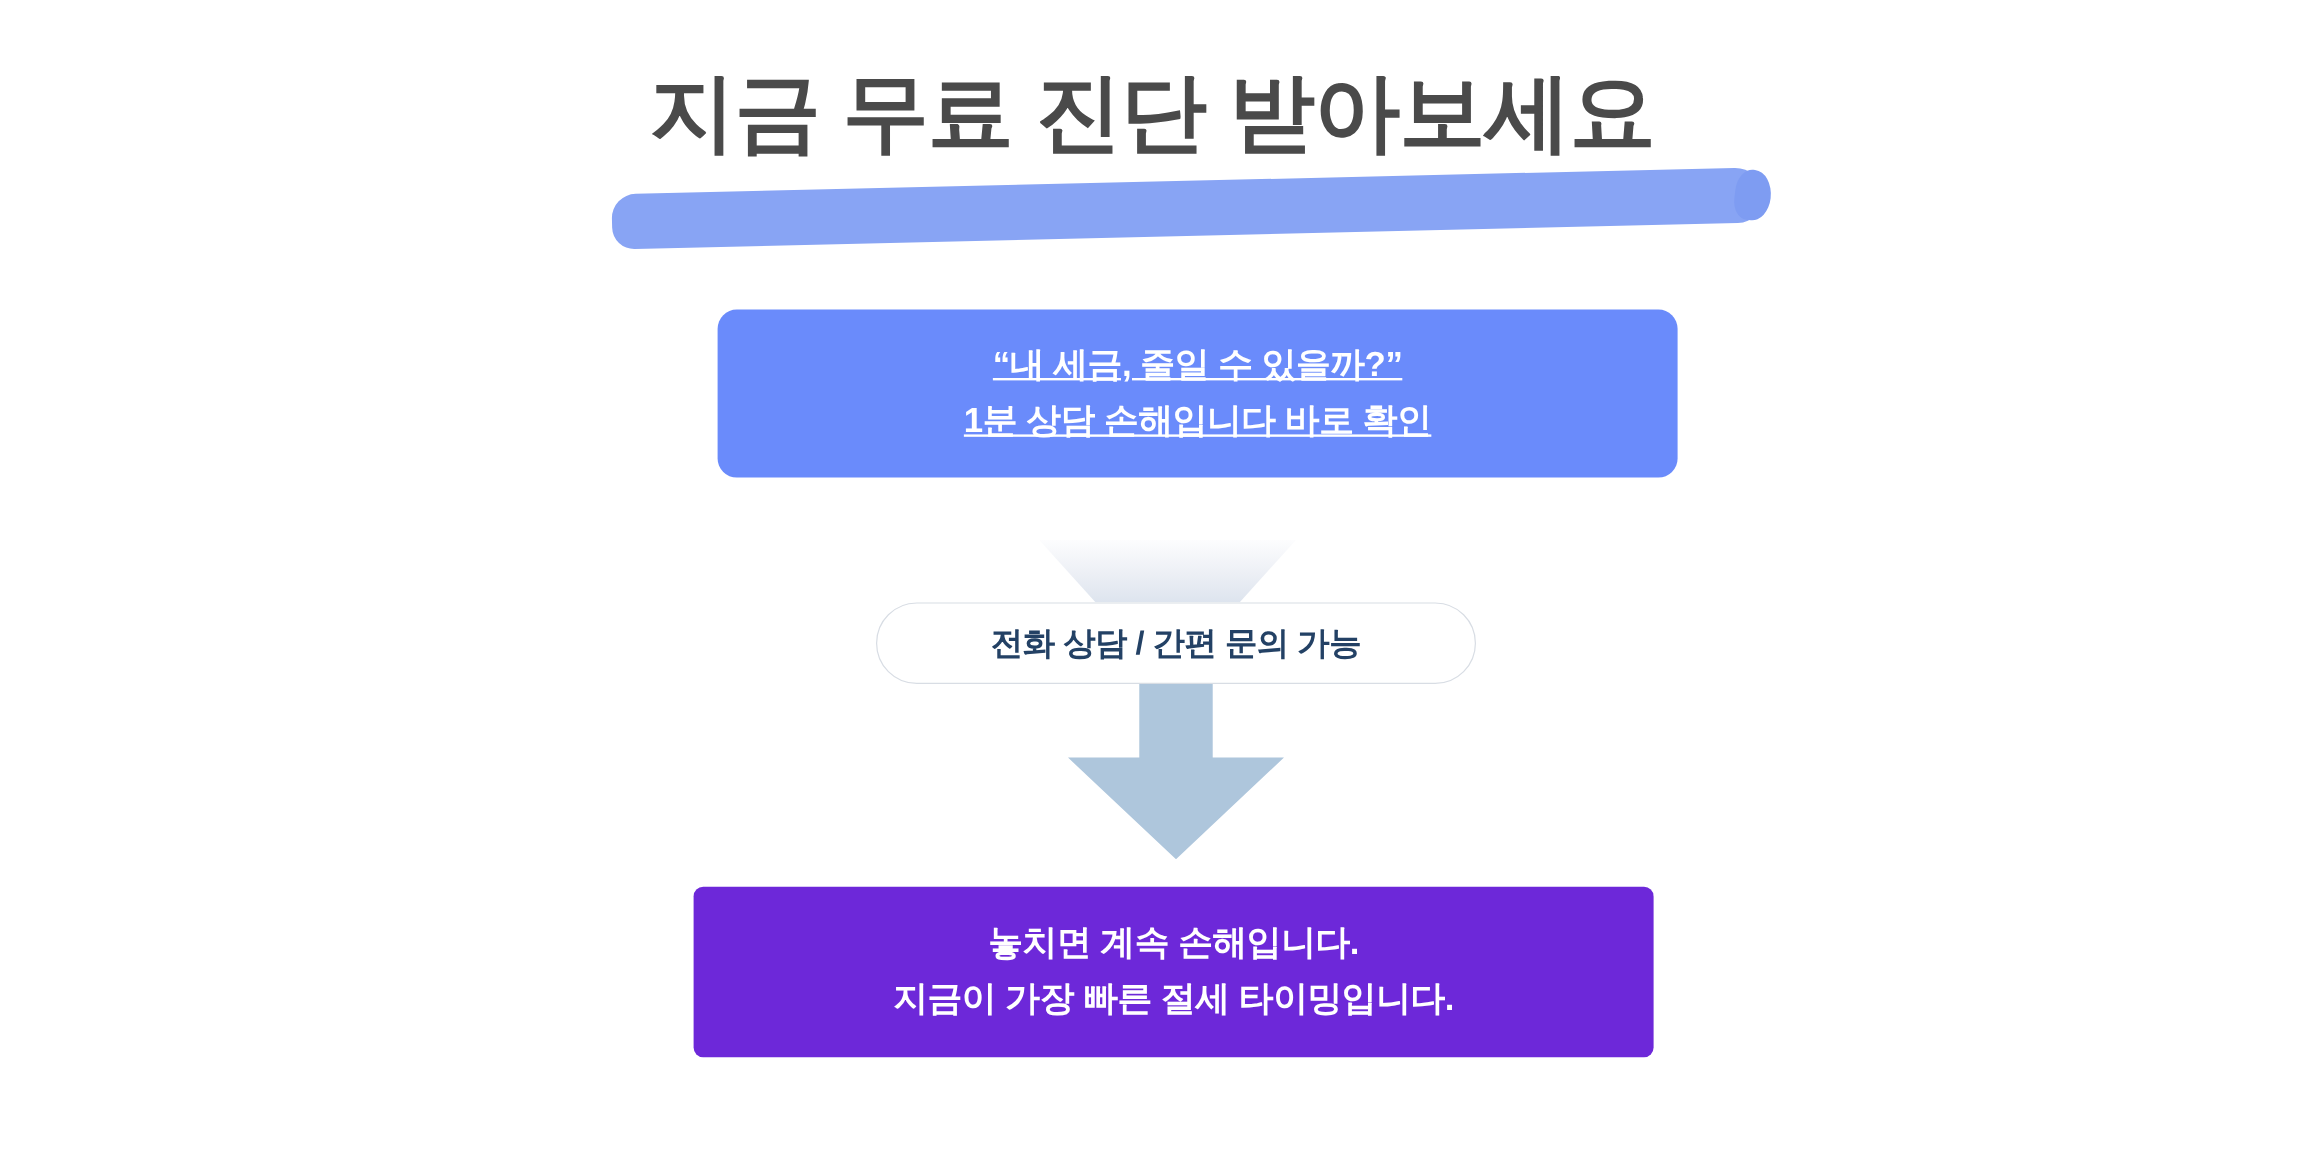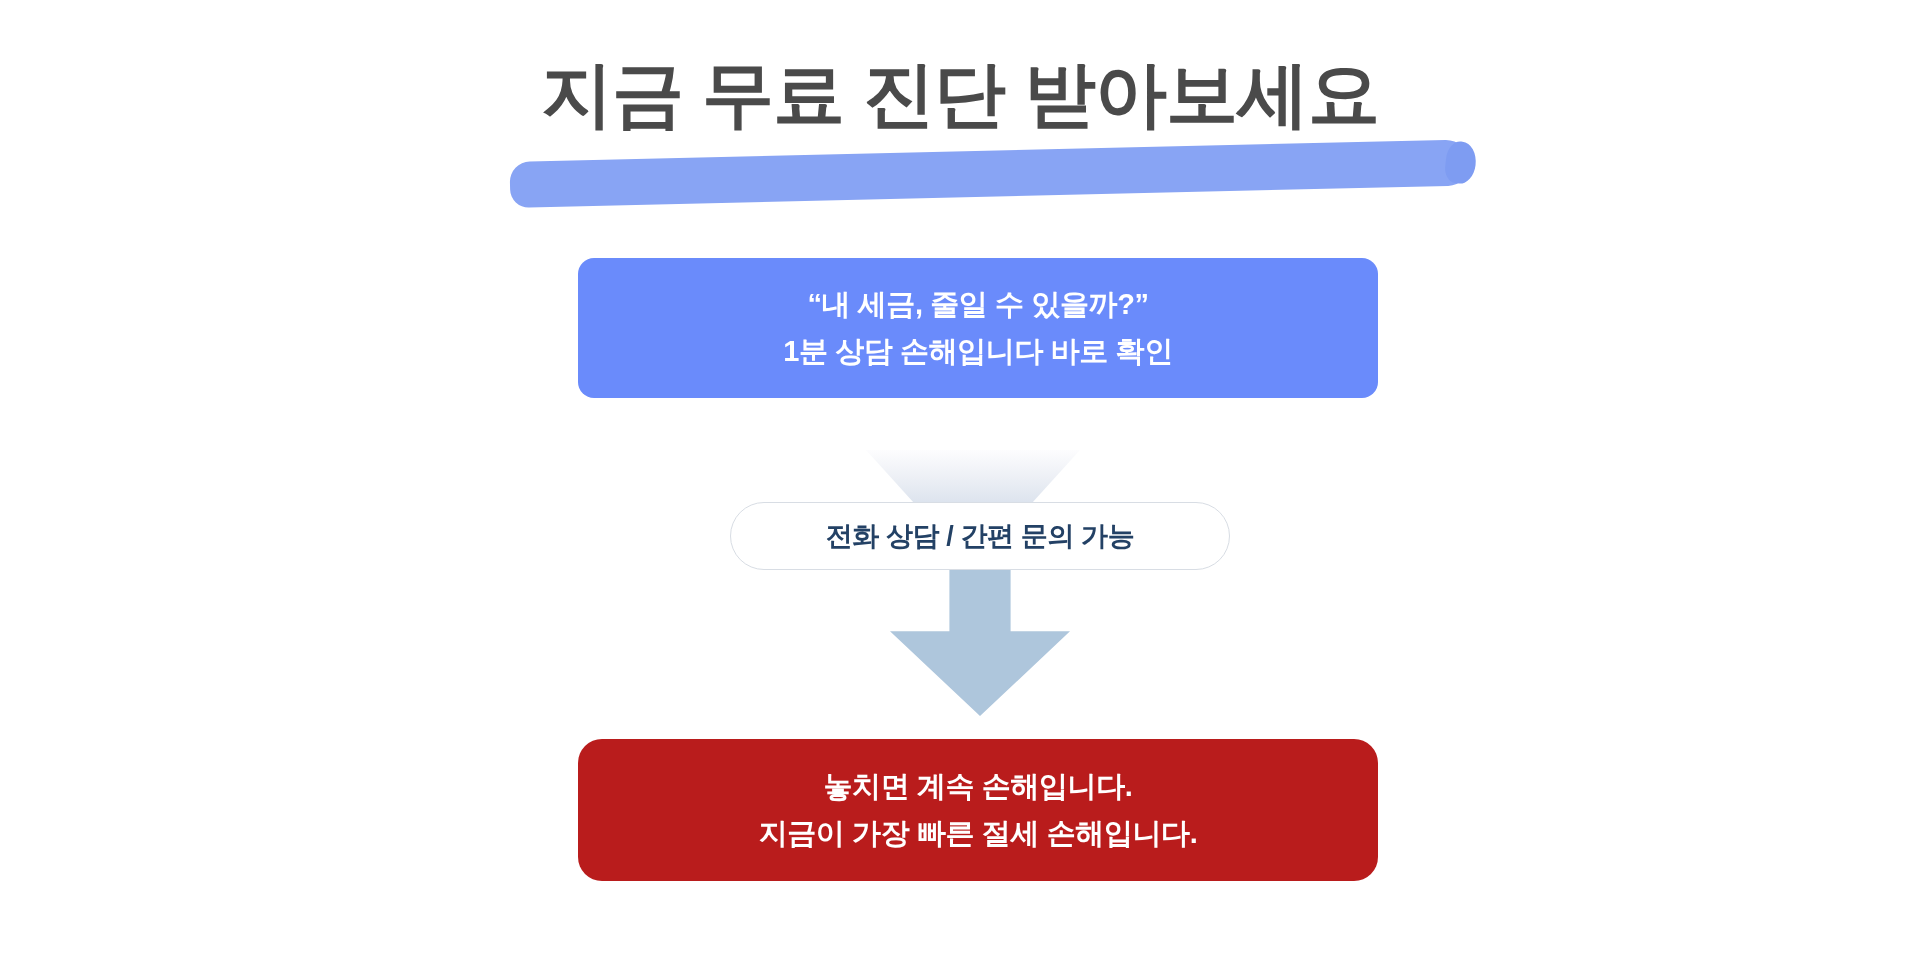--- a/index.html
+++ b/index.html
@@ -74,31 +74,32 @@
     align-items: center;
     justify-content: center;
   }
   .card .line {
     display: block;
     white-space: nowrap;
   }
 
   
   #card-question {
-    left: 578px;
+    left: 598px;
     top: 258px;
     width: 800px;
     height: 140px;
     background: #6a8bfb;
     border-radius: 16px;
     color: #ffffff;
     font-size: 29px;
     font-weight: 700;
     line-height: 1.62;
     letter-spacing: -0.4px;
+    text-decoration: underline;
   }
 
   
   #connector-funnel {
     position: absolute;
     left: 866px;
     top: 450px;
     width: 214px;
     height: 52px;
     background: linear-gradient(180deg, #fdfdfe 0%, #eceff5 55%, #dde4ee 100%);
@@ -137,22 +138,22 @@
     background: #aec6dc;
     clip-path: polygon(33% 0%, 67% 0%, 67% 42%, 100% 42%, 50% 100%, 0% 42%, 33% 42%);
   }
 
   
   #card-urgency {
     left: 578px;
     top: 739px;
     width: 800px;
     height: 142px;
-    background: #b91c1c;
-    border-radius: 24px;
+    background: #6d28d9;
+    border-radius: 8px;
     color: #ffffff;
     font-size: 29px;
     font-weight: 700;
     line-height: 1.62;
     letter-spacing: -0.4px;
   }
 </style>
 </head>
 <body>
 
@@ -171,16 +172,16 @@
   <div id="connector-funnel"></div>
 
   <div id="pill-contact">
     <span>전화 상담 / 간편 문의 가능</span>
   </div>
 
   <div id="connector-arrow"></div>
 
   <div class="card" id="card-urgency">
     <span class="line">놓치면 계속 손해입니다.</span>
-    <span class="line">지금이 가장 빠른 절세 손해입니다.</span>
+    <span class="line">지금이 가장 빠른 절세 타이밍입니다.</span>
   </div>
 
 </div>
 
 </body></html>

